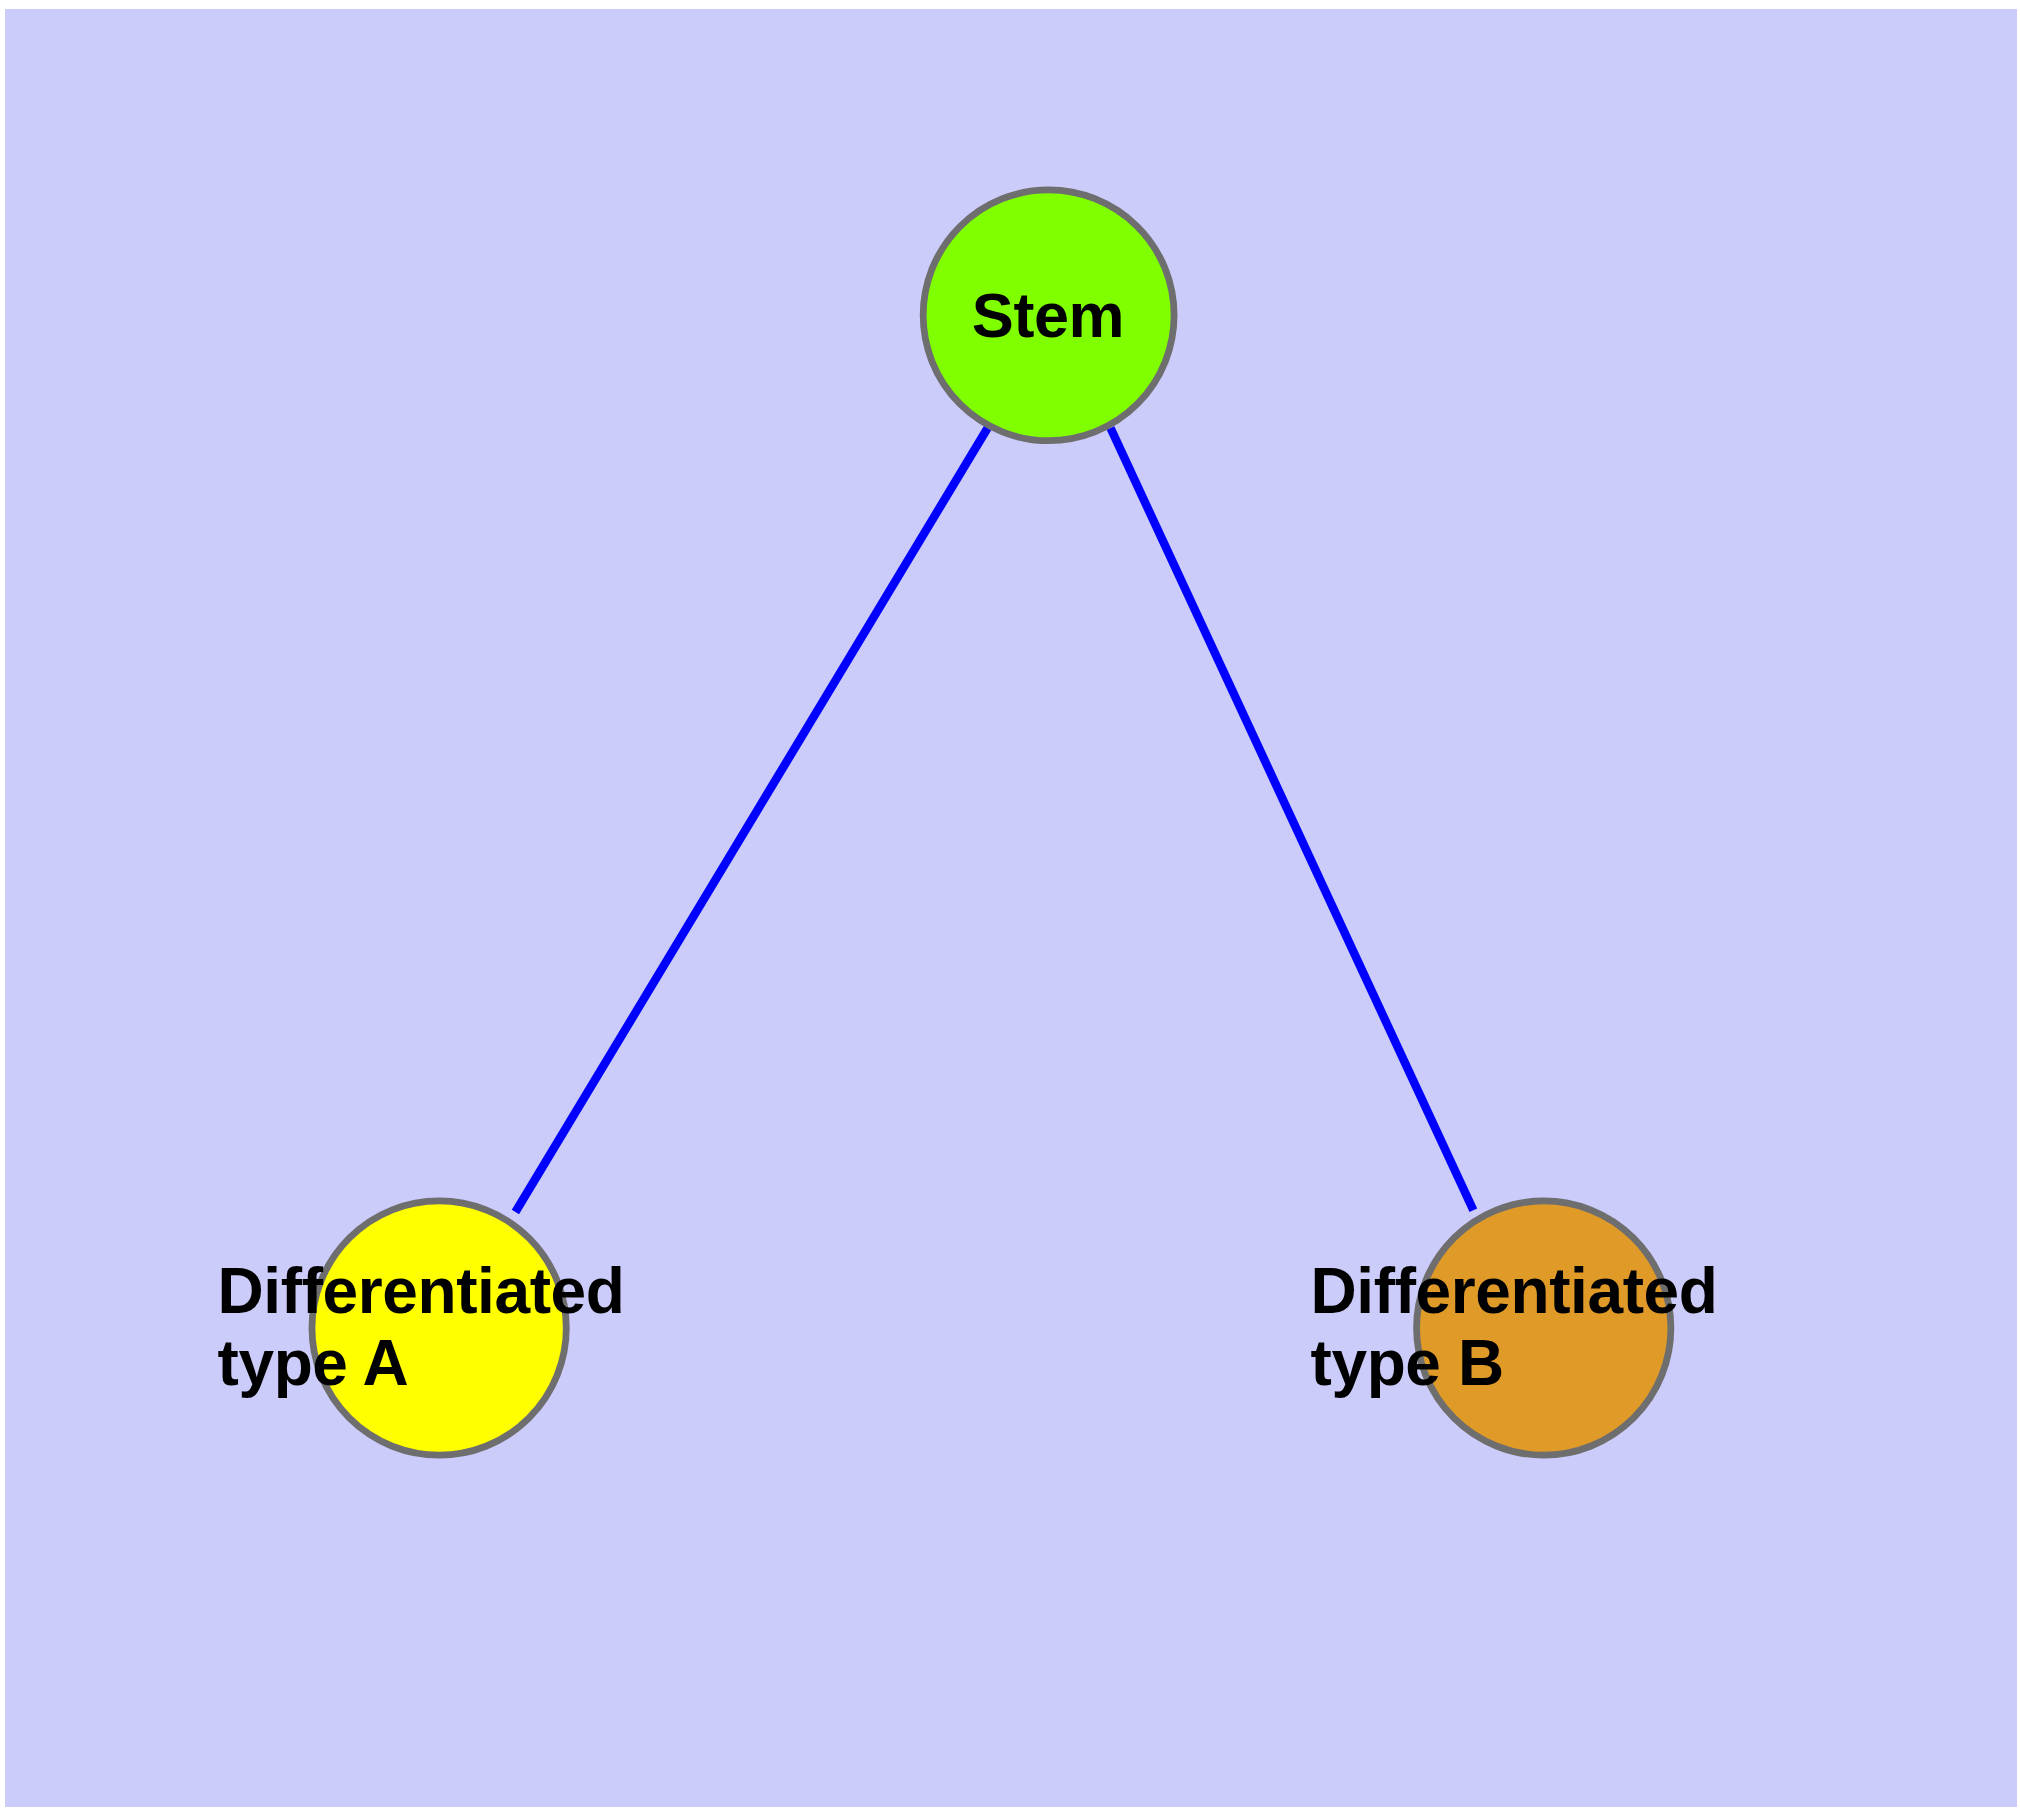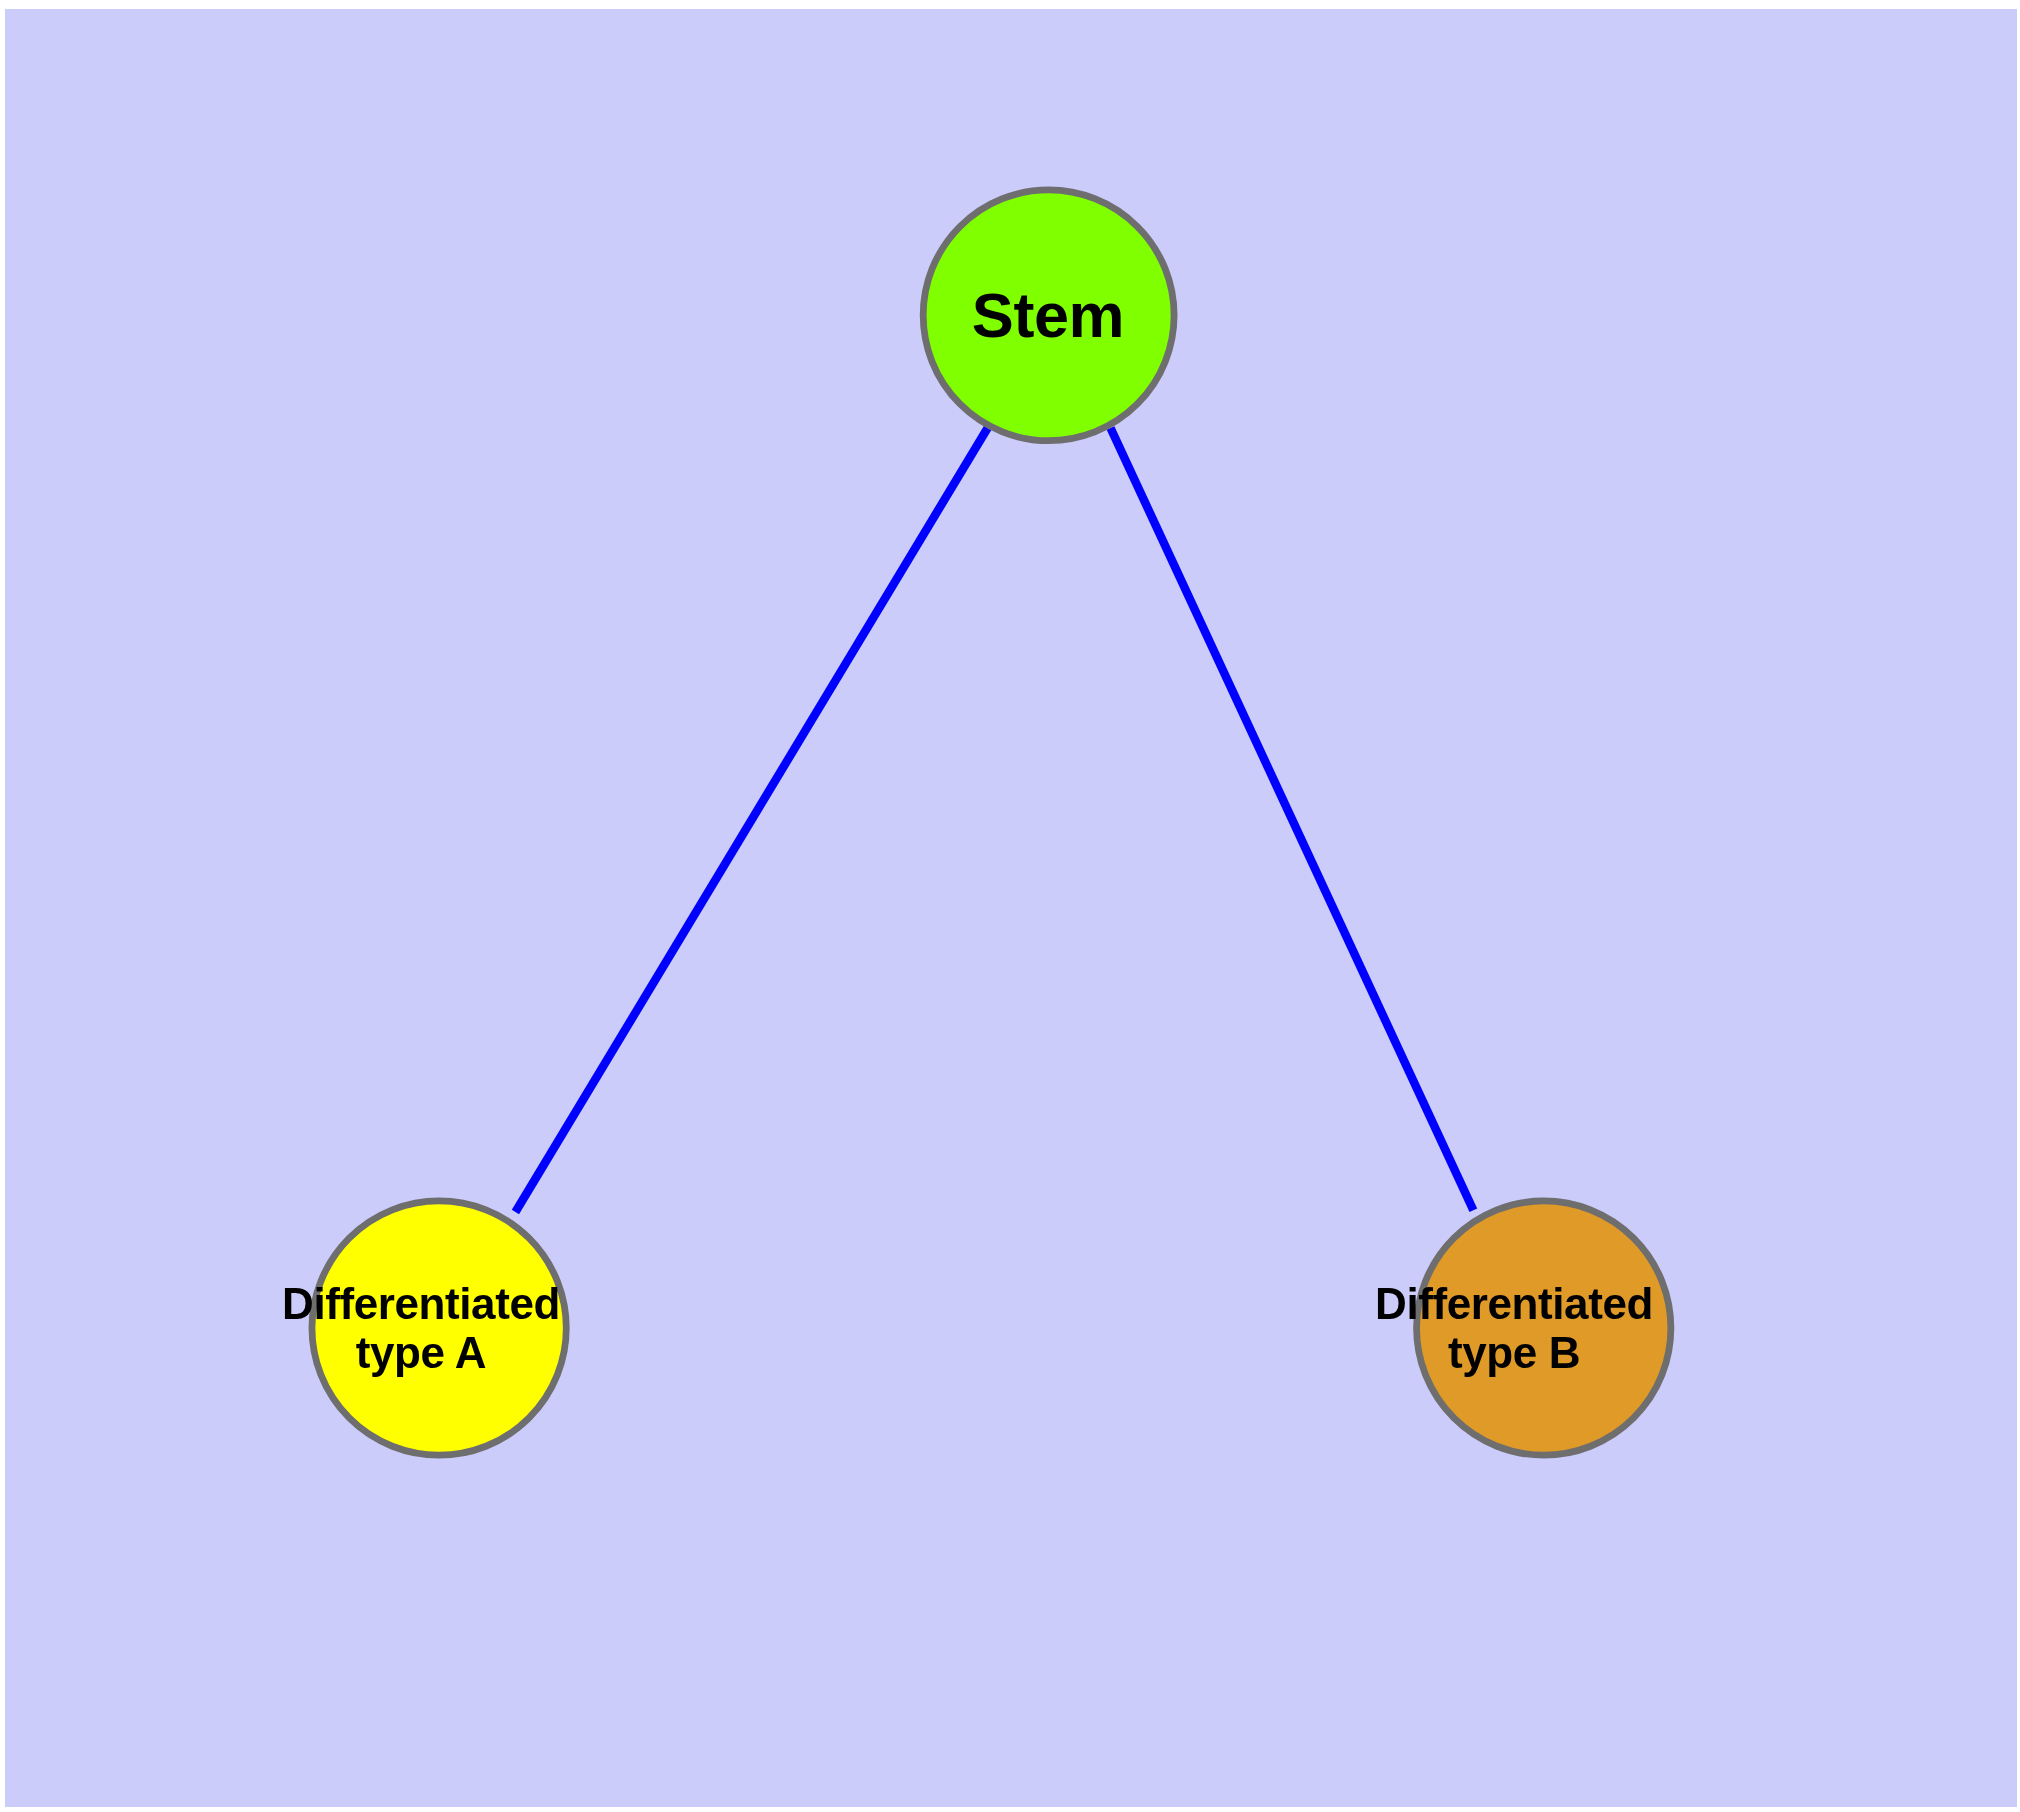--- a/index.html
+++ b/index.html
@@ -36,34 +36,33 @@
     stroke: #6e6e6e;
     stroke-width: 8;
   }
   .edge-line {
     stroke: #0000ff;
     stroke-width: 10;
     stroke-linecap: butt;
   }
   .node-label {
     position: absolute;
-    text-align: center;
     font-weight: bold;
     color: #000000;
     line-height: 1.12;
     white-space: pre;
     letter-spacing: -0.4px;
     pointer-events: none;
     transform: translate(-50%, -50%);
   }
   .label-stem {
     font-size: 63px;
   }
   .label-diff {
-    font-size: 44px;
+    font-size: 64px;
   }
 </style>
 </head>
 <body>
 
 <div id="canvas">
 
   <div id="plot-area"></div>
 
   <svg id="graph-svg" viewBox="0 0 2384 2138" preserveAspectRatio="none">

